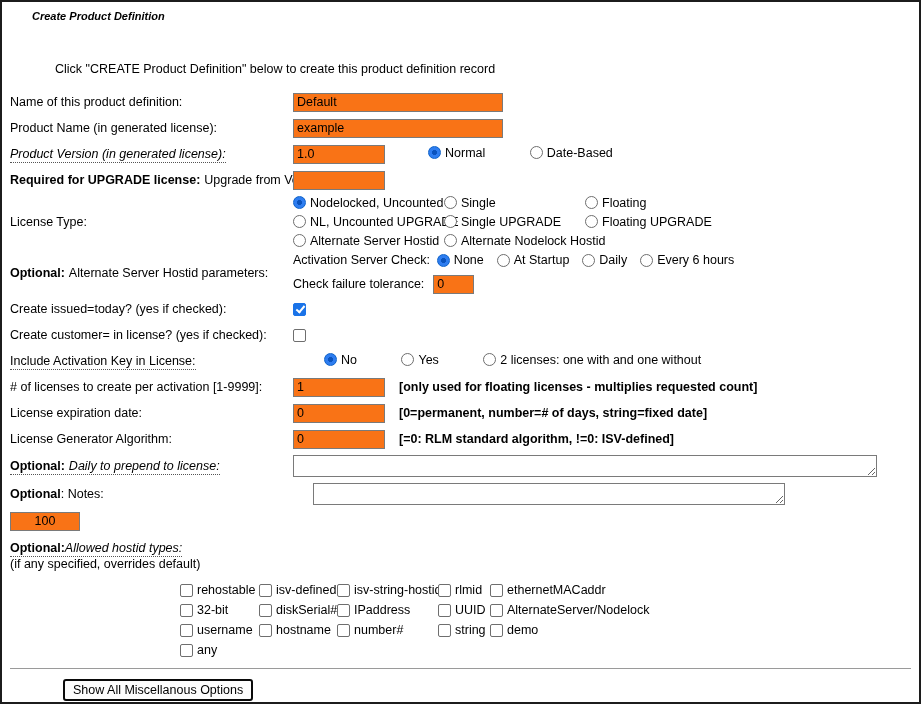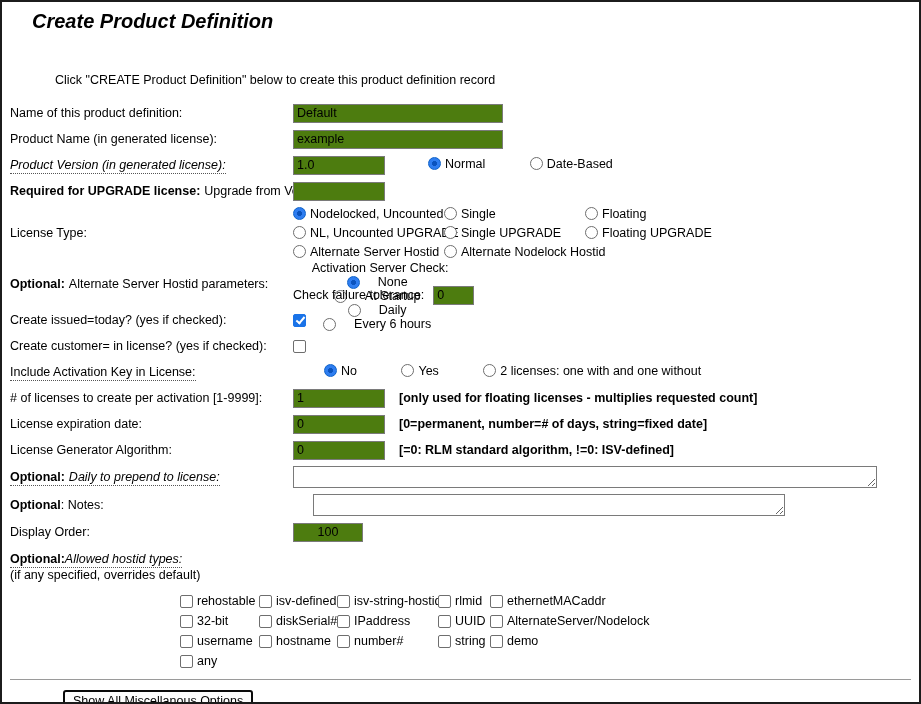--- a/index.html
+++ b/index.html
@@ -7,33 +7,33 @@
   .window {
     width:921px; height:704px;
     border:2px solid #1c1c1c;
     background:#fff;
     font-family:"Liberation Sans", sans-serif;
     font-size:12.5px; color:#000;
     padding:6px 8px;
     overflow:hidden;
     position:relative;
   }
-  .title { font-size:20px; font-weight:bold; font-style:italic; margin:2px 0 0 22px; }
+  .title { font-size:11px; font-weight:bold; font-style:italic; margin:2px 0 0 22px; }
   .instruction { margin:40px 0 13px 45px; }
   .row { display:flex; align-items:center; min-height:26px; }
   .lbl { width:283px; flex:0 0 283px; white-space:nowrap; }
   .lbl .sp { margin-left:4px; }
   b.seg { font-weight:bold; }
   .du { border-bottom:1px dotted #555; padding-bottom:1px; }
   .it { font-style:italic; }
 
   input.txt {
     height:19px; border:1px solid #7a7a7a; border-radius:0;
     font-family:"Liberation Sans", sans-serif; font-size:12.5px;
-    padding:0 3px; background:#4d7c0f; color:#000;
+    padding:0 3px; background:#f97316; color:#000;
   }
   .w210 { width:210px; } .w92 { width:92px; } .w41 { width:41px; } .w65 { width:70px;text-align:center; }
   textarea.ta {
     height:22px; border:1px solid #7a7a7a; border-radius:0;
     font-family:"Liberation Sans", sans-serif; font-size:12.5px;
     padding:1px 3px; resize:both; background:#fff;
   }
   .ta.prepend { width:584px; } .ta.notes { width:472px; }
 
   .ritem { display:inline-flex; align-items:center; white-space:nowrap; cursor:default; }
@@ -53,23 +53,23 @@
   .checkbox.on::after {
     content:""; position:absolute; left:3.5px; top:0.5px;
     width:3px; height:7px; border:solid #fff; border-width:0 2px 2px 0;
     transform:rotate(40deg);
   }
 
   .lt-grid { display:grid; grid-template-columns:151px 141px auto; }
   .lt-grid .ritem { height:19px; }
 
   .alt-block { display:flex; flex-direction:column; justify-content:center; }
-  .alt-line1 { display:flex; align-items:center; height:20px;flex-direction:column; }
+  .alt-line1 { display:flex; align-items:center; height:20px; }
   .alt-line1 .grp-label { margin-right:7px; }
-  .alt-line1 .ritem { margin-right:13px;gap:14px; }
+  .alt-line1 .ritem { margin-right:13px; }
   .alt-line2 { display:flex; align-items:center; height:24px; margin-top:2px; }
   .alt-line2 .grp-label { margin-right:9px; }
 
   .inline-radios .ritem { margin-right:10px;padding-left:31px; }
   .note { font-weight:bold; margin-left:14px; white-space:nowrap; }
 
   .hostid-label { line-height:16px; margin-top:6px; min-height:34px; }
   .hostid-grid {
     display:grid; grid-template-columns:79px 78px 101px 52px auto;
     margin-left:170px; margin-top:6px;
@@ -256,21 +256,20 @@
   </div>
 
   
   <div class="row" style="min-height:28px;gap:20px;">
     <span class="lbl"><b class="seg">Optional</b><span>: Notes:</span></span>
     <textarea class="ta notes" rows="1" style=""></textarea>
   </div>
 
   
   <div class="row">
-    <span class="lbl">Display Order:</span>
     <input class="txt w65" type="text" value="100" style="">
   </div>
 
   
   <div class="hostid-label">
     <div><span class="du"><b class="seg">Optional:</b><span class="it sp">Allowed hostid types:</span></span></div>
     <div>(if any specified, overrides default)</div>
   </div>
 
   <div class="hostid-grid">

